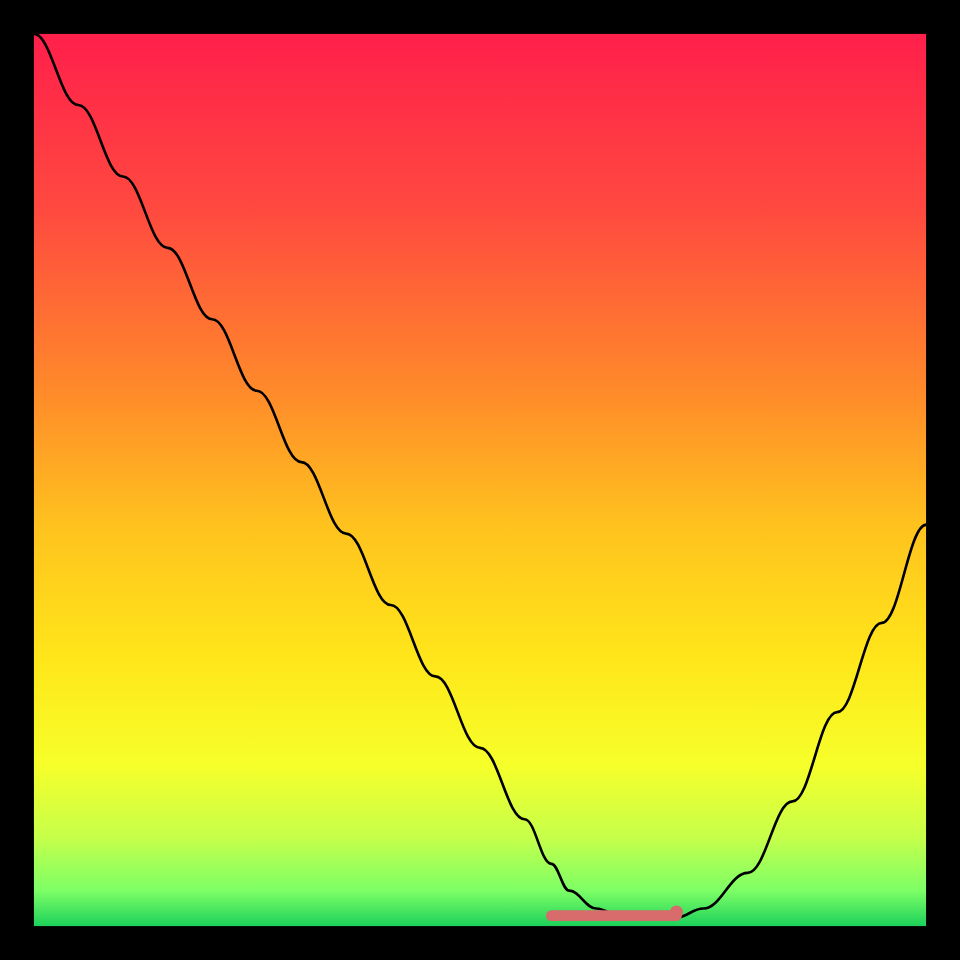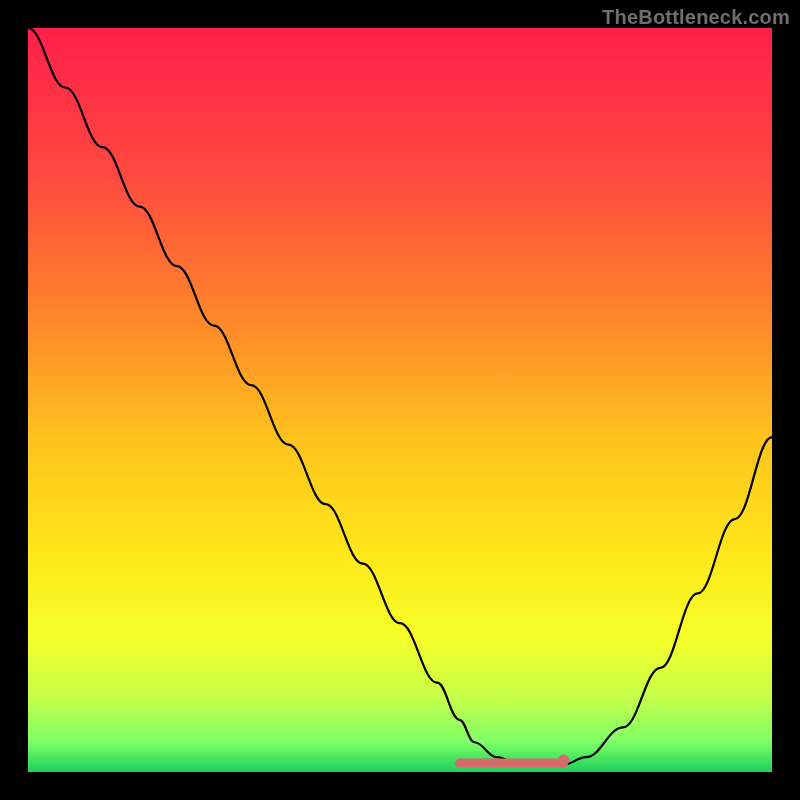--- a/index.html
+++ b/index.html
@@ -40,21 +40,20 @@
     font-weight: 600;
     color: #6e6e6e;
     letter-spacing: 0.2px;
     user-select: none;
   }
 </style>
 </head>
 <body>
 
 <div class="frame">
-  <div class="watermark">TheBottleneck.com</div>
   <div class="plot">
     <svg viewBox="0 0 744 744" preserveAspectRatio="none">
       <defs>
         <linearGradient id="bg-grad" x1="0" y1="0" x2="0" y2="1">
             <stop offset="0%" stop-color="#ff1f4b"></stop>
             <stop offset="20%" stop-color="#ff4a3f"></stop>
             <stop offset="40%" stop-color="#ff8a2a"></stop>
             <stop offset="55%" stop-color="#ffc21e"></stop>
             <stop offset="70%" stop-color="#ffe61a"></stop>
             <stop offset="82%" stop-color="#f6ff2a"></stop>

